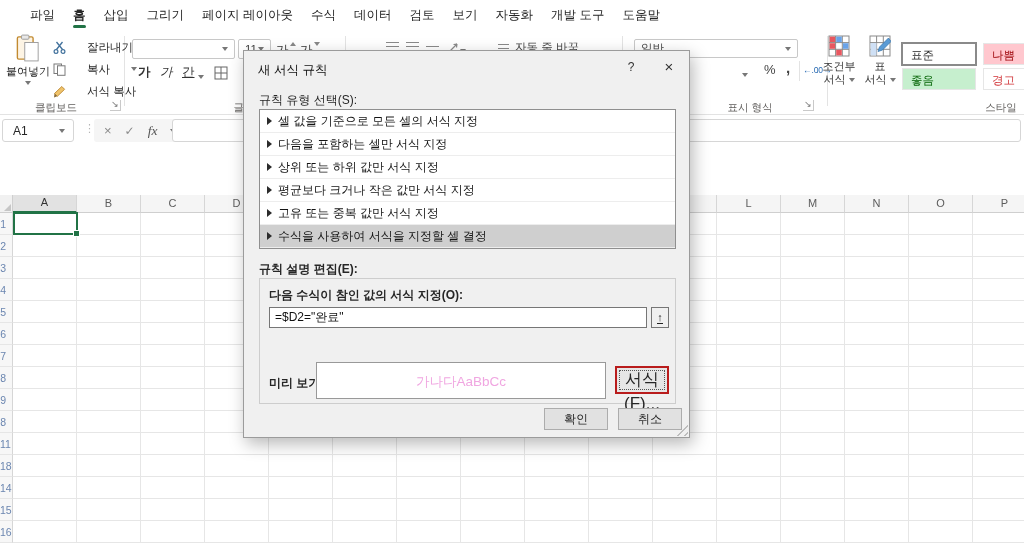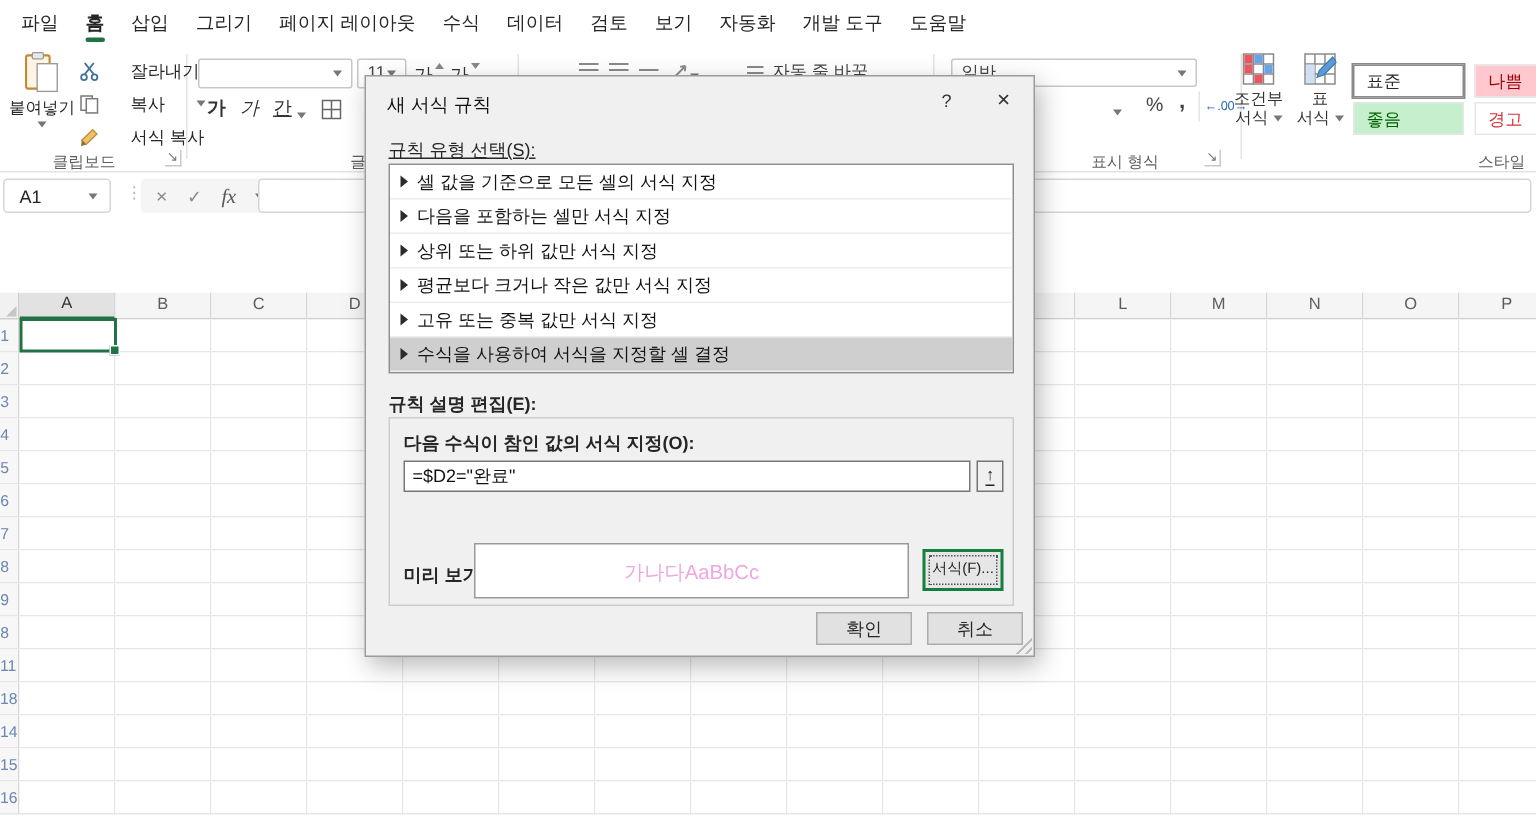--- a/index.html
+++ b/index.html
@@ -1,21 +1,21 @@
 <!DOCTYPE html>
 <html><head>
 <meta charset="utf-8">
 <style>
   * { box-sizing: border-box; margin: 0; padding: 0; }
   html,body { width:1024px; height:547px; }
   body { font-family:"Liberation Sans","DejaVu Sans",sans-serif; font-size:12px; color:#262626; background:#fff; overflow:hidden; }
   .screen { position:relative; width:1024px; height:547px; overflow:hidden; background:#fff; }
 
   
-  .menubar { position:absolute; top:0; left:0; right:0; height:31px; display:flex; align-items:center; padding-left:5px; background:#fff; }
+  .menubar { position:absolute; top:0; left:0; right:0; height:31px; display:flex; align-items:center; padding-left:21px; background:#fff; }
   .menu-tab { padding:0 9px; height:31px; line-height:31px; font-size:12.5px; color:#262626; position:relative; cursor:default; white-space:nowrap; }
   .menu-tab.active { font-weight:bold; }
   .menu-tab.active::after { content:""; position:absolute; left:9px; right:9px; bottom:3px; height:3px; background:#217346; border-radius:2px; }
 
   
   .ribbon { position:absolute; top:31px; left:0; right:0; height:84px; background:#fff; border-bottom:1px solid #e3e3e3; }
   .vdiv { position:absolute; top:5px; height:70px; width:1px; background:#e3e3e3; }
   .caret { display:inline-block; width:0; height:0; border-left:3.5px solid transparent; border-right:3.5px solid transparent; border-top:4px solid #777; vertical-align:middle; }
   .grp-label { position:absolute; font-size:10.5px; color:#605e5c; text-align:center; white-space:nowrap; }
   .launcher { position:absolute; font-size:9px; color:#777; border:1px solid #c9c9c9; border-top:none; border-left:none; width:11px; height:11px; line-height:9px; text-align:center; }
@@ -58,34 +58,34 @@
   .cell { width:64px; min-width:64px; background:#fff; border-right:1px solid #e6e6e6; border-bottom:1px solid #e6e6e6; }
   .selection { position:absolute; left:13px; top:17px; width:65px; height:23px; border:2px solid #217346; }
   .selection::after { content:""; position:absolute; right:-4px; bottom:-4px; width:5px; height:5px; background:#217346; border:1px solid #fff; }
 
   
   .dialog { position:absolute; left:243px; top:50px; width:447px; height:388px; background:#f0f0f0; border:1px solid #9b9b9b; box-shadow:3px 6px 16px rgba(0,0,0,.28); z-index:50; }
   .dlg-title { position:absolute; left:14px; top:11px; font-size:12.5px; color:#111; }
   .dlg-sysbtn { position:absolute; top:5px; width:26px; height:22px; text-align:center; line-height:22px; color:#333; }
   .dlg-help { left:374px; font-size:12px; }
   .dlg-close { left:412px; font-size:15px; }
-  .rule-label { position:absolute; left:15px; top:41px;text-decoration:underline; }
+  .rule-label { position:absolute; left:15px; top:41px; }
   .rule-list { position:absolute; left:15px; top:58px; width:417px; height:140px; background:#fff; border:1px solid #8f8f8f; overflow:hidden; }
   .rule-item { height:23px; padding-left:7px; border-bottom:1px solid #ededed; font-size:12px; color:#141414; display:flex; align-items:center; gap:6px; white-space:nowrap; }
   .rule-item.selected { background:#cfcfcf; }
   .tri { width:0; height:0; border-left:5px solid #2b2b2b; border-top:4px solid transparent; border-bottom:4px solid transparent; }
   .edit-label { position:absolute; left:15px; top:210px;font-weight:bold; }
   .group-box { position:absolute; left:15px; top:227px; width:417px; height:126px; border:1px solid #cdcdcd; }
   .formula-label { position:absolute; left:9px; top:8px; font-weight:bold; white-space:nowrap; }
   .formula-input { position:absolute; left:9px; top:28px; width:378px; height:21px; border:1px solid #767676; background:#fff; font-size:12px; padding-left:5px; font-family:inherit; color:#111; }
   .refedit { position:absolute; left:391px; top:28px; width:18px; height:21px; border:1px solid #767676; background:#f0f0f0; text-align:center; line-height:19px; font-size:11px; }
   .refedit span { border-bottom:1.5px solid #222; font-weight:bold; line-height:1; }
   .preview-label { position:absolute; left:9px; top:96px; font-weight:bold; }
   .preview-box { position:absolute; left:56px; top:83px; width:290px; height:37px; background:#fff; border:1px solid #999; text-align:center; line-height:37px; font-size:13.5px; }
-  .fmt-btn { position:absolute; left:355px; top:87px; width:54px; height:28px; background:#e6e6e6; border:2px solid #15803d; outline:1px dotted #555; outline-offset:-5px; text-align:center; line-height:24px; font-size:10px; }
+  .fmt-btn { position:absolute; left:355px; top:87px; width:54px; height:28px; background:#e6e6e6; border:2px solid #b91c1c; outline:1px dotted #555; outline-offset:-5px; text-align:center; line-height:24px; font-size:17px; }
   .dlg-btn { position:absolute; top:357px; width:64px; height:22px; background:#e1e1e1; border:1px solid #acacac; text-align:center; line-height:20px; font-size:12px; }
   .ok-btn { left:300px; } .cancel-btn { left:374px; }
   .grip { position:absolute; right:1px; bottom:1px; width:12px; height:12px; background:repeating-linear-gradient(135deg,#bdbdbd 0 1.5px,transparent 1.5px 4.5px); clip-path:polygon(100% 0,100% 100%,0 100%); }
 </style>
 </head>
 <body>
 
 <div class="screen">
 
   <div class="menubar">

